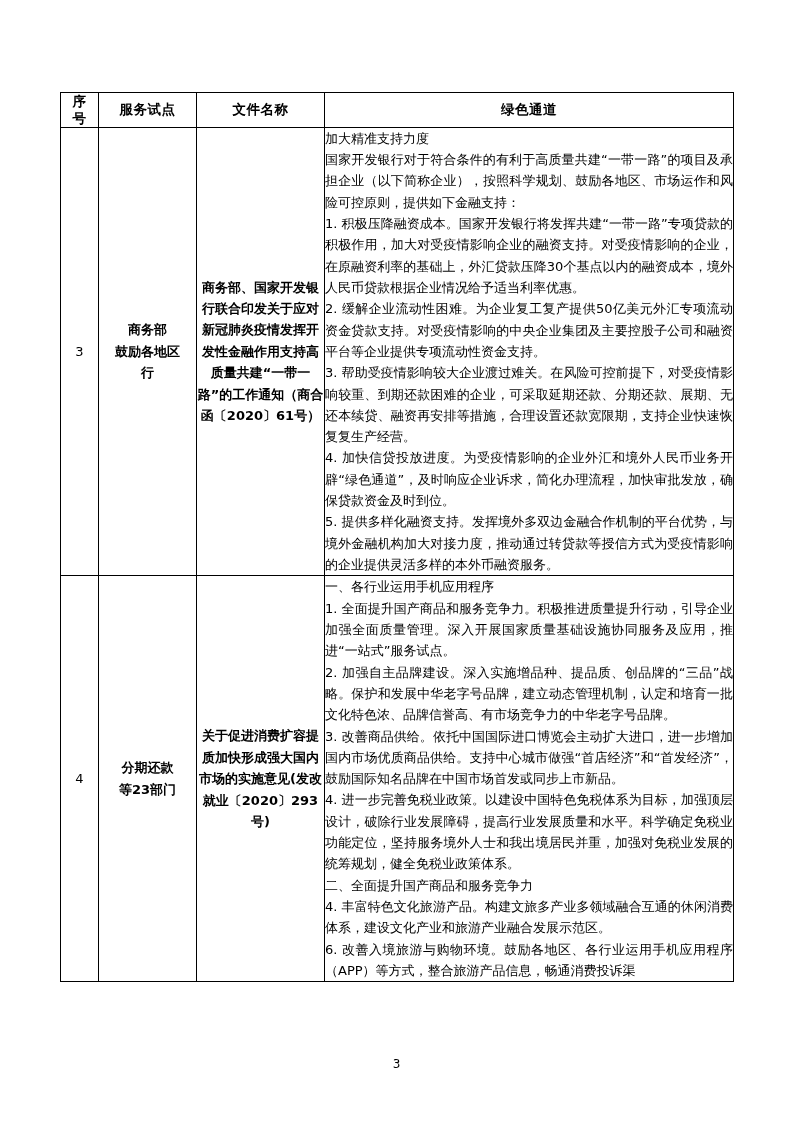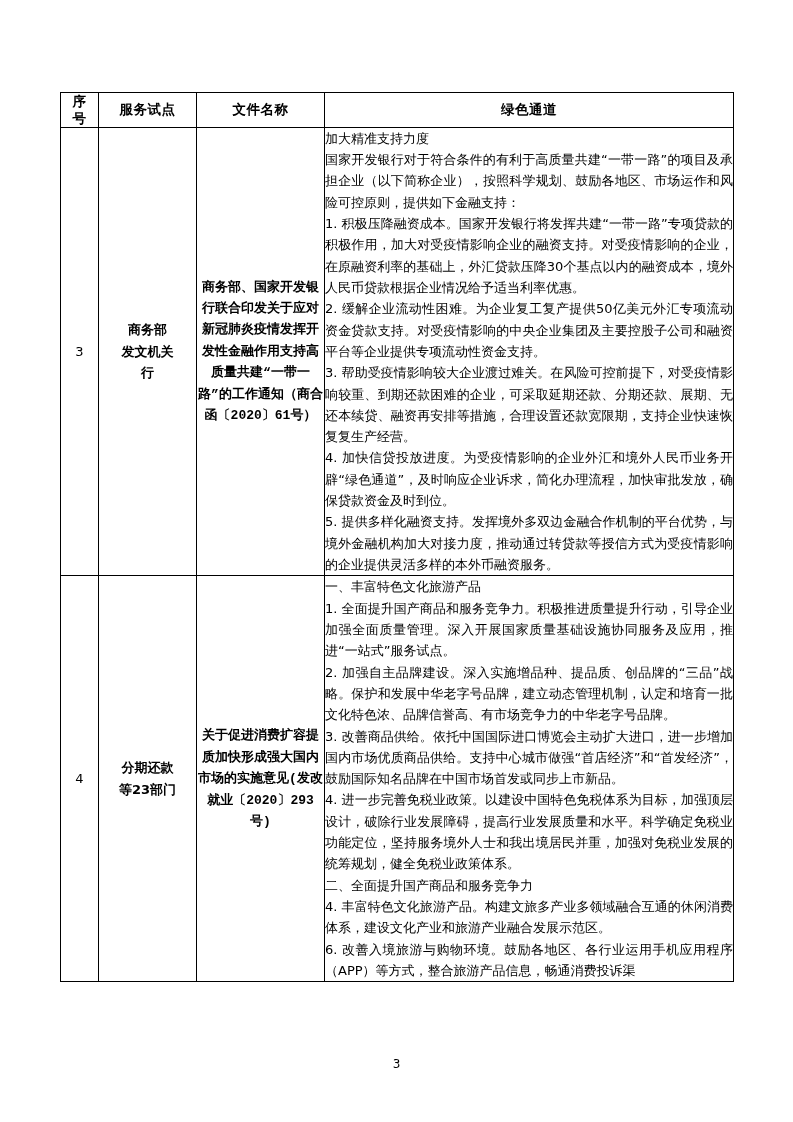--- a/index.html
+++ b/index.html
@@ -56,21 +56,20 @@
     line-height: 1.65;
     padding: 4px 6px;
     font-weight: bold;
   }
   .file-cell {
     text-align: center;
     font-size: 13px;
     line-height: 1.65;
     padding: 4px 5px;
     font-weight: bold;
-    font-family: Liberation Mono, monospace;
   }
   .content-cell {
     text-align: left;
     font-size: 13px;
     line-height: 1.64;
     padding: 5px 7px 6px 7px;
   }
   .content-cell p {
     margin: 0;
     text-align: justify;
@@ -114,21 +113,21 @@
           <th class="hdr-cell">服务试点</th>
           <th class="hdr-cell">文件名称</th>
           <th class="hdr-cell">绿色通道</th>
         </tr>
       </thead>
       <tbody>
         <tr>
           <td class="seq-cell">3</td>
           <td class="org-cell">
             <div>商务部</div>
-            <div>发文机关</div>
+            <div>鼓励各地区</div>
             <div>行</div>
           </td>
           <td class="file-cell">商务部、国家开发银行联合印发关于应对新冠肺炎疫情发挥开发性金融作用支持高质量共建“一带一路”的工作通知（商合函〔2020〕61号）</td>
           <td class="content-cell">
             <p class="first">加大精准支持力度</p>
             <p>国家开发银行对于符合条件的有利于高质量共建“一带一路”的项目及承担企业（以下简称企业），按照科学规划、鼓励各地区、市场运作和风险可控原则，提供如下金融支持：</p>
             <p>1. 积极压降融资成本。国家开发银行将发挥共建“一带一路”专项贷款的积极作用，加大对受疫情影响企业的融资支持。对受疫情影响的企业，在原融资利率的基础上，外汇贷款压降30个基点以内的融资成本，境外人民币贷款根据企业情况给予适当利率优惠。</p>
             <p>2. 缓解企业流动性困难。为企业复工复产提供50亿美元外汇专项流动资金贷款支持。对受疫情影响的中央企业集团及主要控股子公司和融资平台等企业提供专项流动性资金支持。</p>
             <p>3. 帮助受疫情影响较大企业渡过难关。在风险可控前提下，对受疫情影响较重、到期还款困难的企业，可采取延期还款、分期还款、展期、无还本续贷、融资再安排等措施，合理设置还款宽限期，支持企业快速恢复复生产经营。</p>
             <p>4. 加快信贷投放进度。为受疫情影响的企业外汇和境外人民币业务开辟“绿色通道”，及时响应企业诉求，简化办理流程，加快审批发放，确保贷款资金及时到位。</p>
@@ -136,21 +135,21 @@
           </td>
         </tr>
         <tr>
           <td class="seq-cell">4</td>
           <td class="org-cell">
             <div>分期还款</div>
             <div>等23部门</div>
           </td>
           <td class="file-cell">关于促进消费扩容提质加快形成强大国内市场的实施意见(发改就业〔2020〕293号)</td>
           <td class="content-cell">
-            <p class="first">一、丰富特色文化旅游产品</p>
+            <p class="first">一、各行业运用手机应用程序</p>
             <p>1. 全面提升国产商品和服务竞争力。积极推进质量提升行动，引导企业加强全面质量管理。深入开展国家质量基础设施协同服务及应用，推进“一站式”服务试点。</p>
             <p>2. 加强自主品牌建设。深入实施增品种、提品质、创品牌的“三品”战略。保护和发展中华老字号品牌，建立动态管理机制，认定和培育一批文化特色浓、品牌信誉高、有市场竞争力的中华老字号品牌。</p>
             <p>3. 改善商品供给。依托中国国际进口博览会主动扩大进口，进一步增加国内市场优质商品供给。支持中心城市做强“首店经济”和“首发经济”，鼓励国际知名品牌在中国市场首发或同步上市新品。</p>
             <p>4. 进一步完善免税业政策。以建设中国特色免税体系为目标，加强顶层设计，破除行业发展障碍，提高行业发展质量和水平。科学确定免税业功能定位，坚持服务境外人士和我出境居民并重，加强对免税业发展的统筹规划，健全免税业政策体系。</p>
             <p>二、全面提升国产商品和服务竞争力</p>
             <p>4. 丰富特色文化旅游产品。构建文旅多产业多领域融合互通的休闲消费体系，建设文化产业和旅游产业融合发展示范区。</p>
             <p>6. 改善入境旅游与购物环境。鼓励各地区、各行业运用手机应用程序（APP）等方式，整合旅游产品信息，畅通消费投诉渠</p>
           </td>
         </tr>
       </tbody>

